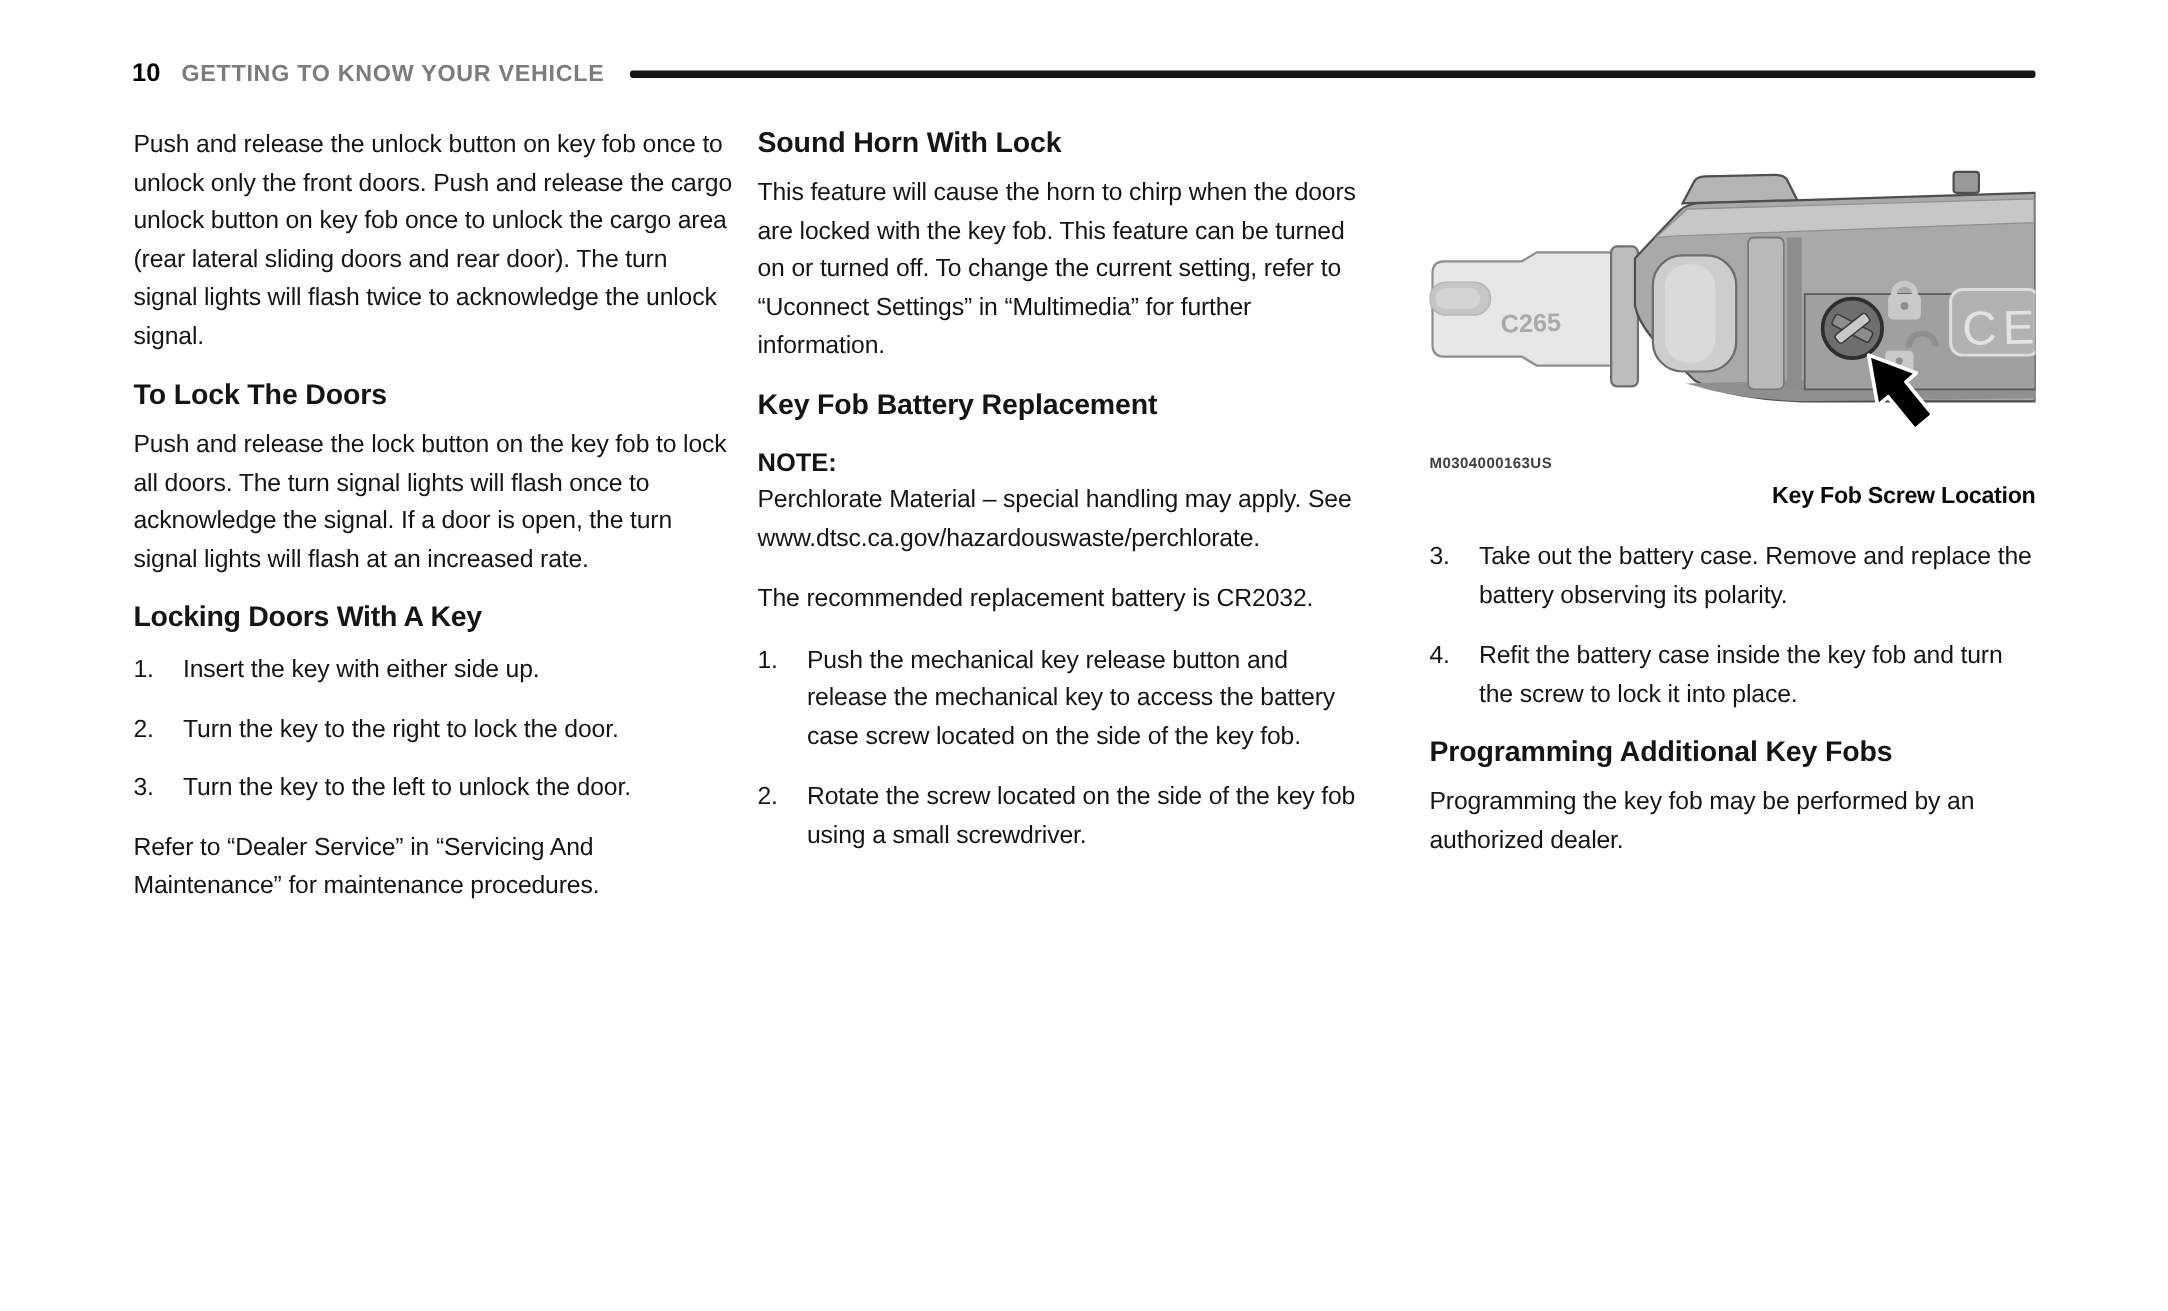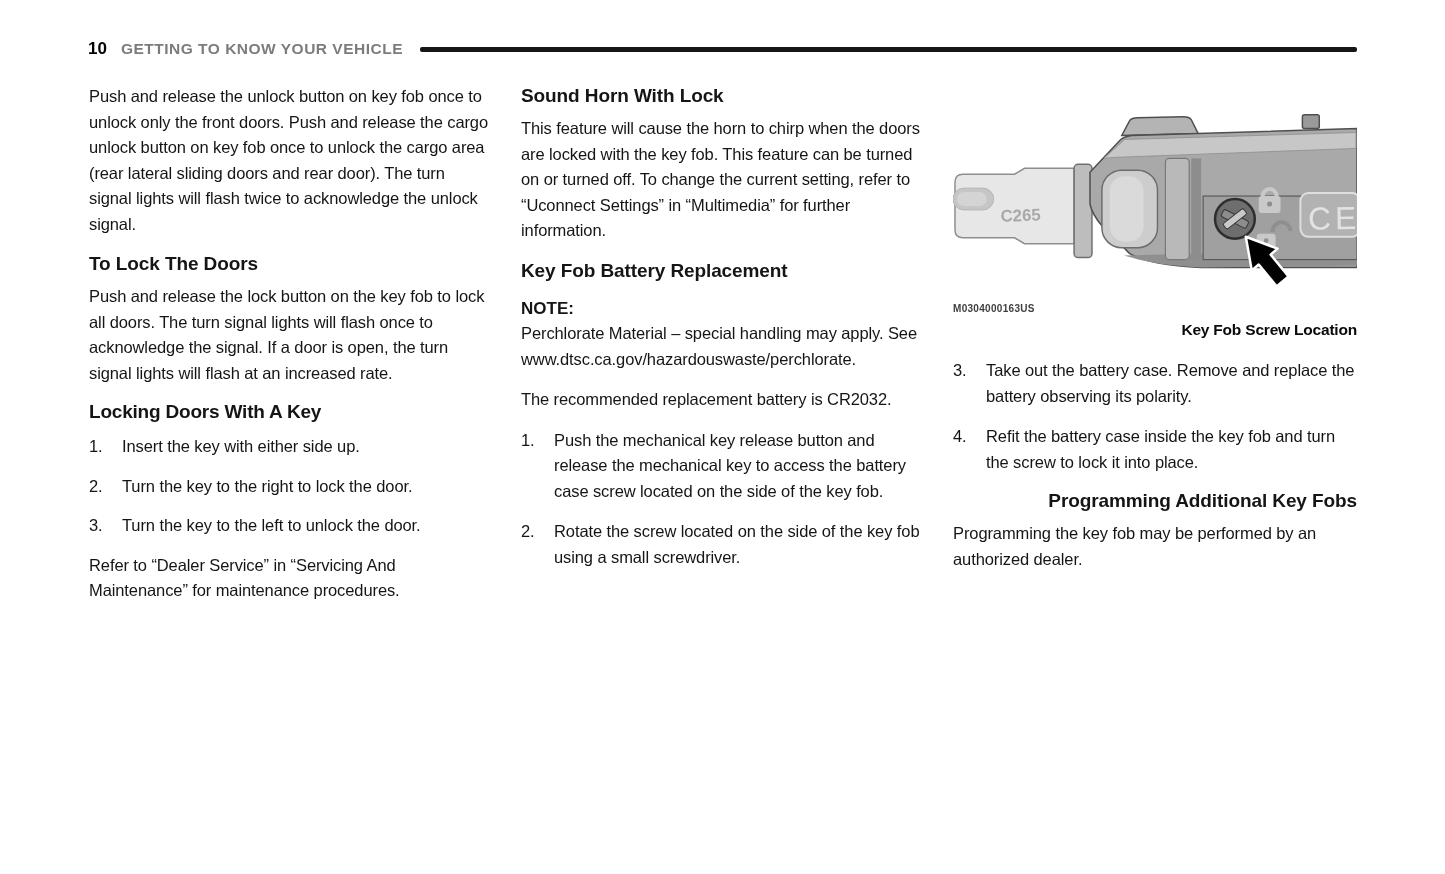--- a/index.html
+++ b/index.html
@@ -20,21 +20,21 @@
   .page-number { font-size:17px; font-weight:700; color:#000000; }
   .chapter-title { font-size:15.5px; font-weight:700; color:#7c7c7c; letter-spacing:0.5px; }
   .header-rule {
     position:absolute; top:47px; left:420px;
     width:937px; height:5px; background:#161616; border-radius:2px;
   }
 
   
   .col { position:absolute; top:84px; width:400px; }
   #col1 { left:89px; }
-  #col2 { left:521px; }
+  #col2 { left:505px; }
   #col3 { left:953px; width:404px; }
 
   .sec-heading {
     font-size:19px; font-weight:700; letter-spacing:-0.1px;
     margin:0 0 9px 0; line-height:23px;
   }
   .sec-heading.spaced { margin-top:13px; }
   .sub-heading {
     font-size:19px; font-weight:700; letter-spacing:-0.2px;
     margin:15px 0 11px 0; line-height:22px;
@@ -189,17 +189,17 @@
       <div class="step" style="margin-bottom:15px;">
         <span class="step-num">3.</span>
         <span class="step-text">Take out the battery case. Remove and replace the battery observing its polarity.</span>
       </div>
       <div class="step">
         <span class="step-num">4.</span>
         <span class="step-text">Refit the battery case inside the key fob and turn the screw to lock it into place.</span>
       </div>
     </div>
 
-    <h2 class="sec-heading" style="margin-top:9px;text-align:right;">Programming Additional Key Fobs</h2>
+    <h2 class="sec-heading" style="margin-top:9px;">Programming Additional Key Fobs</h2>
     <p class="body">Programming the key fob may be performed by an authorized dealer.</p>
   </div>
 
 </div>
 
 </body></html>

